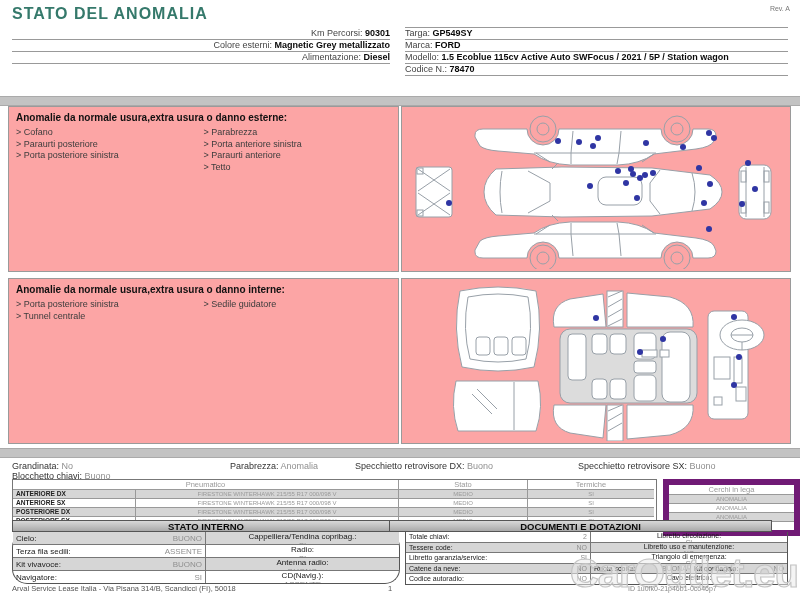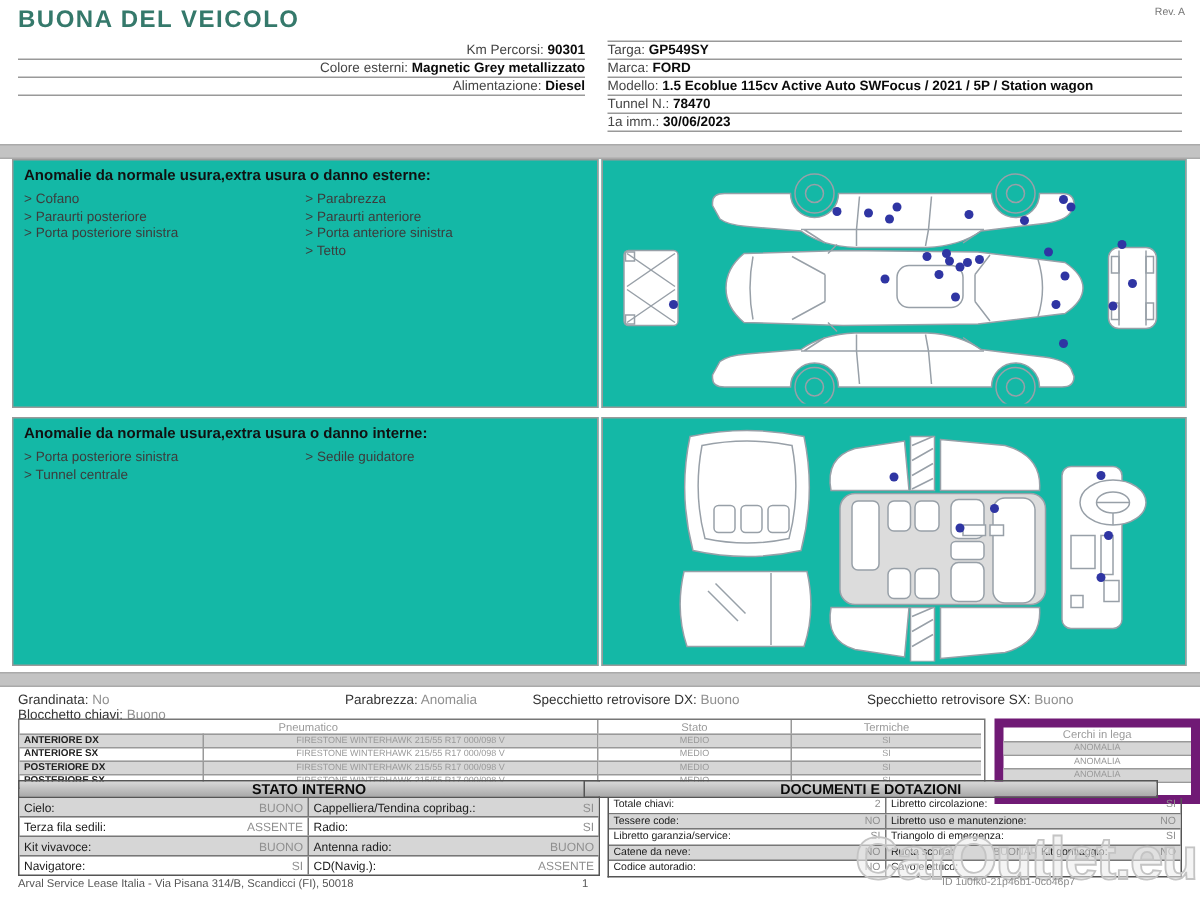--- a/index.html
+++ b/index.html
@@ -15,21 +15,21 @@
   .info-col{font-size:9px;}
   .info-row{min-height:11px;line-height:11px;border-bottom:1px solid #999;}
   .info-col.bt{border-top:1px solid #999;}
   .lbl{color:#444;}
   .val{color:#0a0a0a;font-weight:bold;}
 
   
   .graybar{left:0;width:800px;height:8px;background:#c3c3c3;border-top:1px solid #aaa;border-bottom:1px solid #aaa;}
 
   
-  .panel{border:1px solid #9a9a9a;background:#14b8a6;}
+  .panel{border:1px solid #9a9a9a;background:#fca5a5;}
   .panel-pad{padding:5px 7px;}
   .anom-title{font-size:10px;font-weight:bold;color:#111;margin-bottom:4px;}
   .anom-cols{display:flex;}
   .anom-col{width:50%;font-size:9px;color:#3c3c3c;line-height:11.5px;}
 
   
   .sum-item{font-size:9px;line-height:10px;white-space:nowrap;}
   .sum-item .lbl{color:#333;}
   .sum-item .gval{color:#8f8f8f;}
 
@@ -49,21 +49,21 @@
   .cerchi-box .cell{height:8px;line-height:8px;border-top:1px solid #999;text-align:center;color:#9a9a9a;}
 
   
   .tbl-header{height:12px;line-height:12px;text-align:center;font-size:9.5px;font-weight:bold;color:#0a0a0a;
               background:linear-gradient(#d8d8d8,#a9a9a9);border:1px solid #555;box-sizing:border-box;}
   .ptable{border:1px solid #555;border-top:none;box-sizing:border-box;}
   .prow{display:grid;border-bottom:1px solid #777;}
   .prow:last-child{border-bottom:none;}
   .pcell{display:flex;justify-content:space-between;align-items:center;padding:0 3px;overflow:hidden;
          border-right:1px solid #777;}
-  .pcell.last{border-right:none;}
+  .pcell.last{border-right:none;flex-direction:column;}
   .pcell .l{color:#1a1a1a;white-space:nowrap;}
   .pcell .v{color:#8f8f8f;white-space:nowrap;}
   .int .prow{grid-template-columns:193px 193px;height:12px;font-size:8px;}
   .doc .prow{grid-template-columns:185px 196px;height:9.5px;font-size:7px;}
   .doc .split{display:grid;grid-template-columns:100px 96px;padding:0;}
   .doc .split .pcell{border-right:1px solid #777;}
   .doc .split .pcell:last-child{border-right:none;}
 
   
   .footer{font-size:7.5px;color:#555;}
@@ -74,21 +74,21 @@
   svg{display:block;}
   .ln{stroke:#98a0a8;fill:none;stroke-width:1;}
   .fillw{fill:#fff;}
   .floor{fill:#dcdcdc;}
 </style>
 </head>
 <body>
 
 <div class="page">
 
-  <div class="abs title">BUONA DEL VEICOLO</div>
+  <div class="abs title">STATO DEL ANOMALIA</div>
   <div class="abs rev">Rev. A</div>
 
   <div class="abs info-col" style="left:12px;top:28px;width:378px;text-align:right;">
     <div class="info-row">
       <span class="lbl">Km Percorsi:</span>
       <span class="val">90301</span>
     </div>
     <div class="info-row">
       <span class="lbl">Colore esterni:</span>
       <span class="val">Magnetic Grey metallizzato</span>
@@ -106,43 +106,39 @@
     </div>
     <div class="info-row">
       <span class="lbl">Marca:</span>
       <span class="val">FORD</span>
     </div>
     <div class="info-row" style="line-height:11px;">
       <span class="lbl">Modello:</span>
       <span class="val">1.5 Ecoblue 115cv Active Auto SWFocus / 2021 / 5P / Station wagon</span>
     </div>
     <div class="info-row">
-      <span class="lbl">Tunnel N.:</span>
+      <span class="lbl">Codice N.:</span>
       <span class="val">78470</span>
-    </div>
-    <div class="info-row">
-      <span class="lbl">1a imm.:</span>
-      <span class="val">30/06/2023</span>
     </div>
   </div>
 
   <div class="abs graybar" style="top:96px;"></div>
 
   <div class="abs panel panel-pad" style="left:8px;top:106px;width:375px;height:154px;">
     <div class="anom-title">Anomalie da normale usura,extra usura o danno esterne:</div>
     <div class="anom-cols">
       <div class="anom-col">
         <div>&gt; Cofano</div>
         <div>&gt; Paraurti posteriore</div>
         <div>&gt; Porta posteriore sinistra</div>
       </div>
       <div class="anom-col">
         <div>&gt; Parabrezza</div>
+        <div>&gt; Porta anteriore sinistra</div>
         <div>&gt; Paraurti anteriore</div>
-        <div>&gt; Porta anteriore sinistra</div>
         <div>&gt; Tetto</div>
       </div>
     </div>
   </div>
 
   <div class="abs panel" style="left:401px;top:106px;width:388px;height:164px;">
     <svg width="387" height="162" viewBox="0 0 387 162">
       <defs>
         <g id="carSide">
           <path class="ln fillw" d="M3 31 L8 22 Q13 18 26 17 L62 14 Q76 4 98 3 L146 3 Q168 4 182 14 L224 19 Q239 21 242 27 L244 32 Q244 39 236 39 L221 39 A16 16 0 0 0 189 39 L87 39 A16 16 0 0 0 55 39 L11 39 Q3 39 3 33 Z"></path>
@@ -324,21 +320,21 @@
 
   <div class="abs cerchi-box">
     <div class="hcell">Cerchi in lega</div>
     <div class="cell rowA">ANOMALIA</div>
     <div class="cell">ANOMALIA</div>
     <div class="cell rowA">ANOMALIA</div>
     <div class="cell">ANOMALIA</div>
   </div>
 
   <div class="abs tbl-header" style="left:12px;top:520px;width:388px;">STATO INTERNO</div>
-  <div class="abs ptable int" style="left:12px;top:532px;width:388px;">
+  <div class="abs ptable int" style="left:12px;top:532px;width:388px;border-radius:15px;">
     <div class="prow rowA">
       <div class="pcell">
           <span class="l">Cielo:</span>
           <span class="v">BUONO</span>
         </div>
       <div class="pcell last">
           <span class="l">Cappelliera/Tendina copribag.:</span>
           <span class="v">SI</span>
         </div>
     </div>

